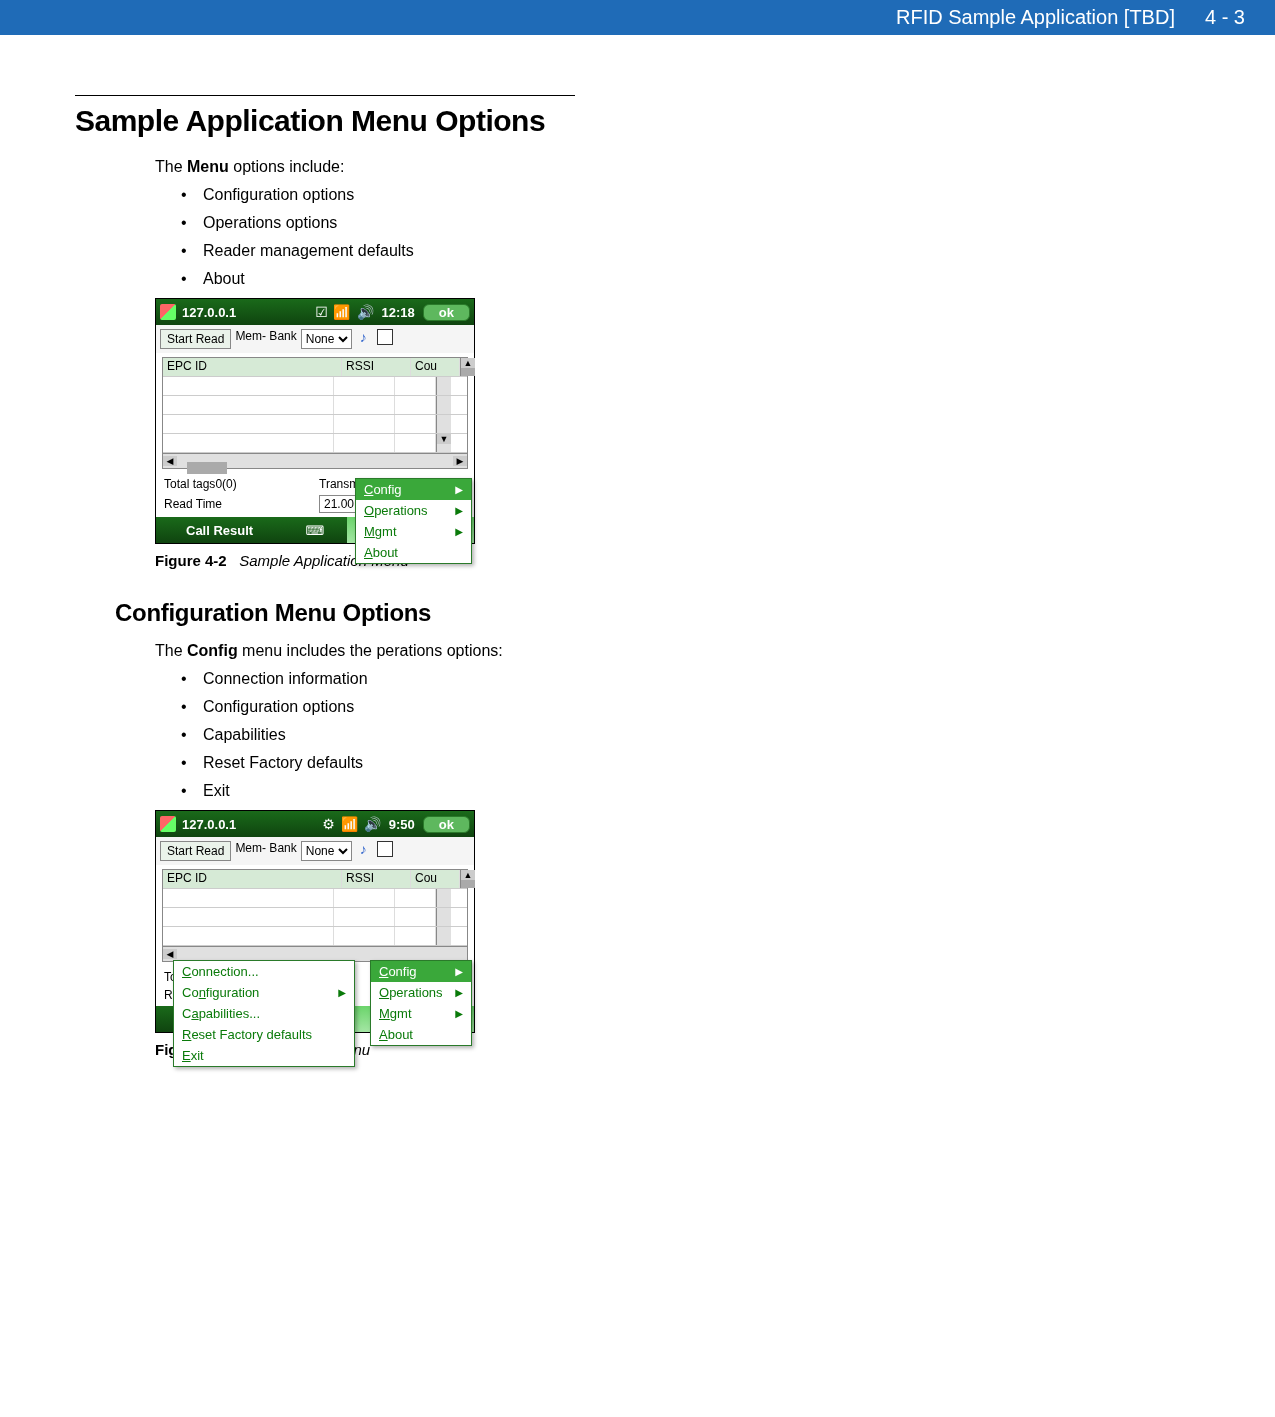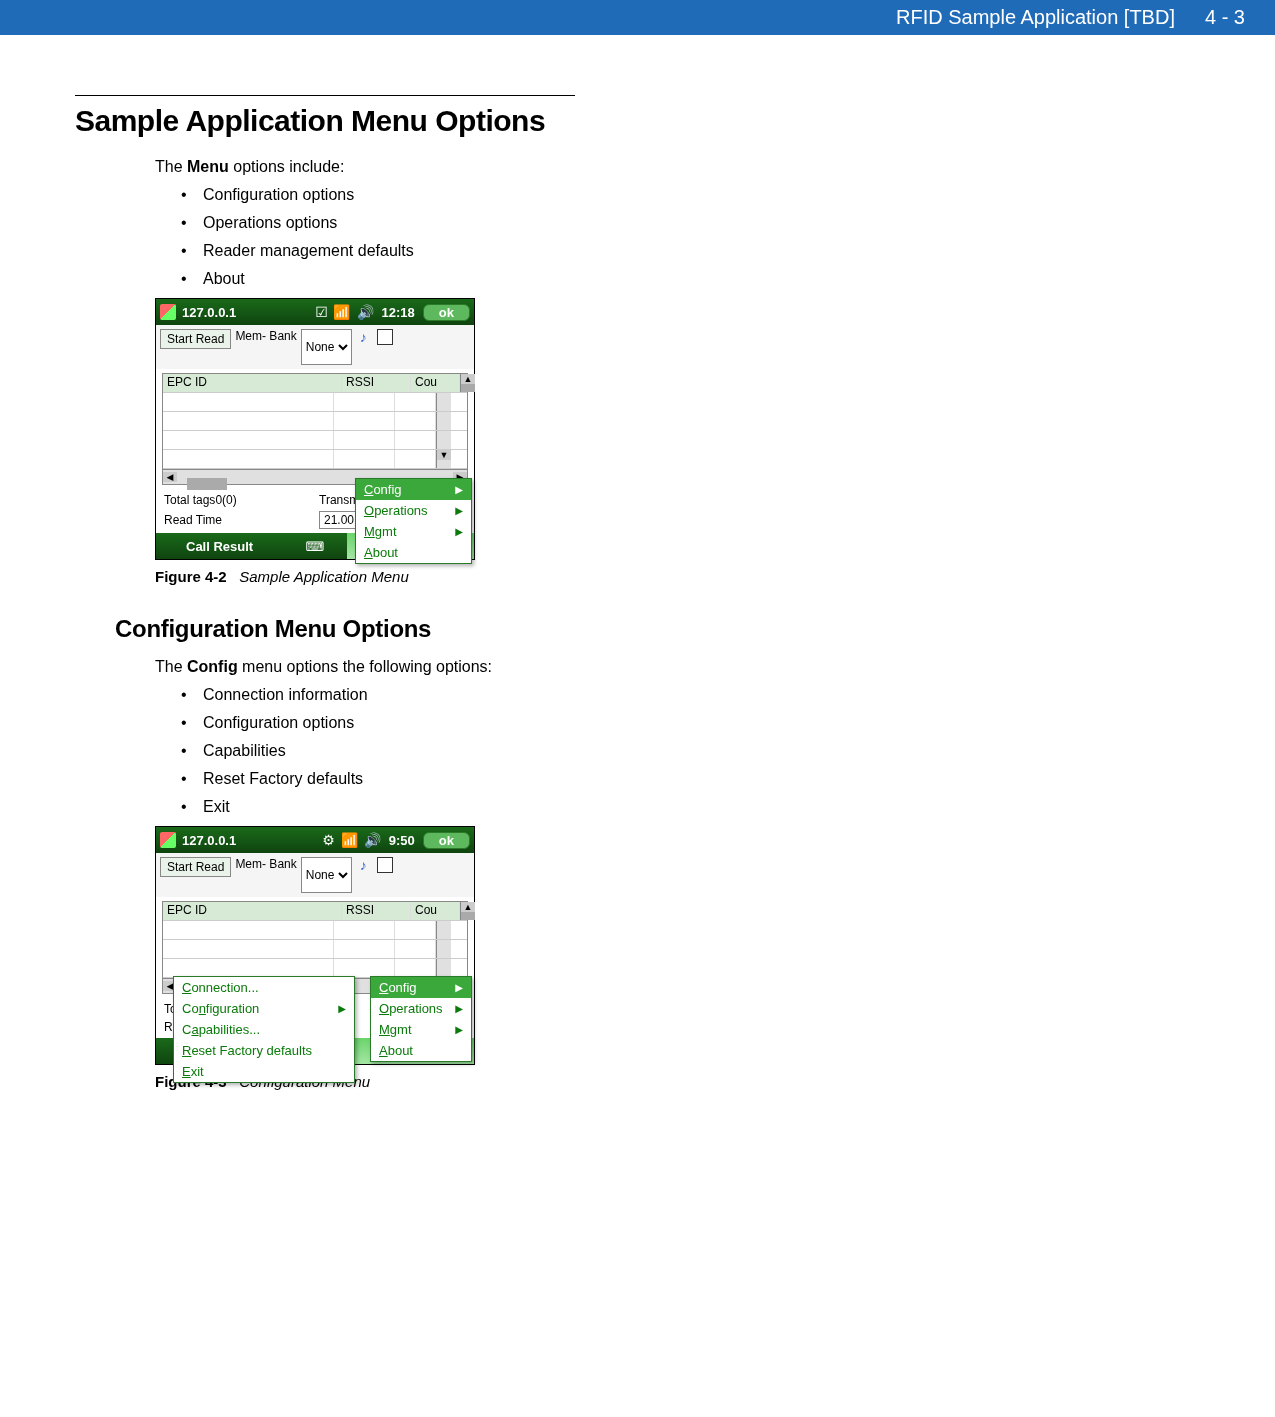--- a/index.html
+++ b/index.html
@@ -128,21 +128,21 @@
   .shot-toolbar .btn {
     border: 1px solid #888;
     background: #eaf3ea;
     padding: 2px 6px;
     font-size: 12px;
   }
   .shot-toolbar .lbl { font-size: 12px; }
   .shot-toolbar select {
     border: 1px solid #888;
     font-size: 12px;
-    height: 36px;
+    height: 20px;
     background: #fff;
   }
   .shot-toolbar .note-icon { color: #36c; font-size: 14px; margin-left: 4px; }
   .shot-toolbar .chk { width: 14px; height: 14px; border: 1px solid #333; display:inline-block; margin-left:6px; background:#fff; }
 
   .shot-grid {
     margin: 4px 6px;
     border: 1px solid #888;
     position: relative;
   }
@@ -357,21 +357,21 @@
       </div>
     </div>
 
     <div class="caption">
       <span class="fig-label">Figure 4-2</span>&nbsp;&nbsp;&nbsp;<span class="fig-title">Sample Application Menu</span>
     </div>
 
     <h2 class="subsection">Configuration Menu Options</h2>
 
     <p class="intro">
-      <span>The </span><b>Config</b><span> menu options the following options:</span>
+      <span>The </span><b>Config</b><span> menu includes the perations options:</span>
     </p>
 
     <ul class="bullets">
       <li>Connection information</li>
       <li>Configuration options</li>
       <li>Capabilities</li>
       <li>Reset Factory defaults</li>
       <li>Exit</li>
     </ul>
 

